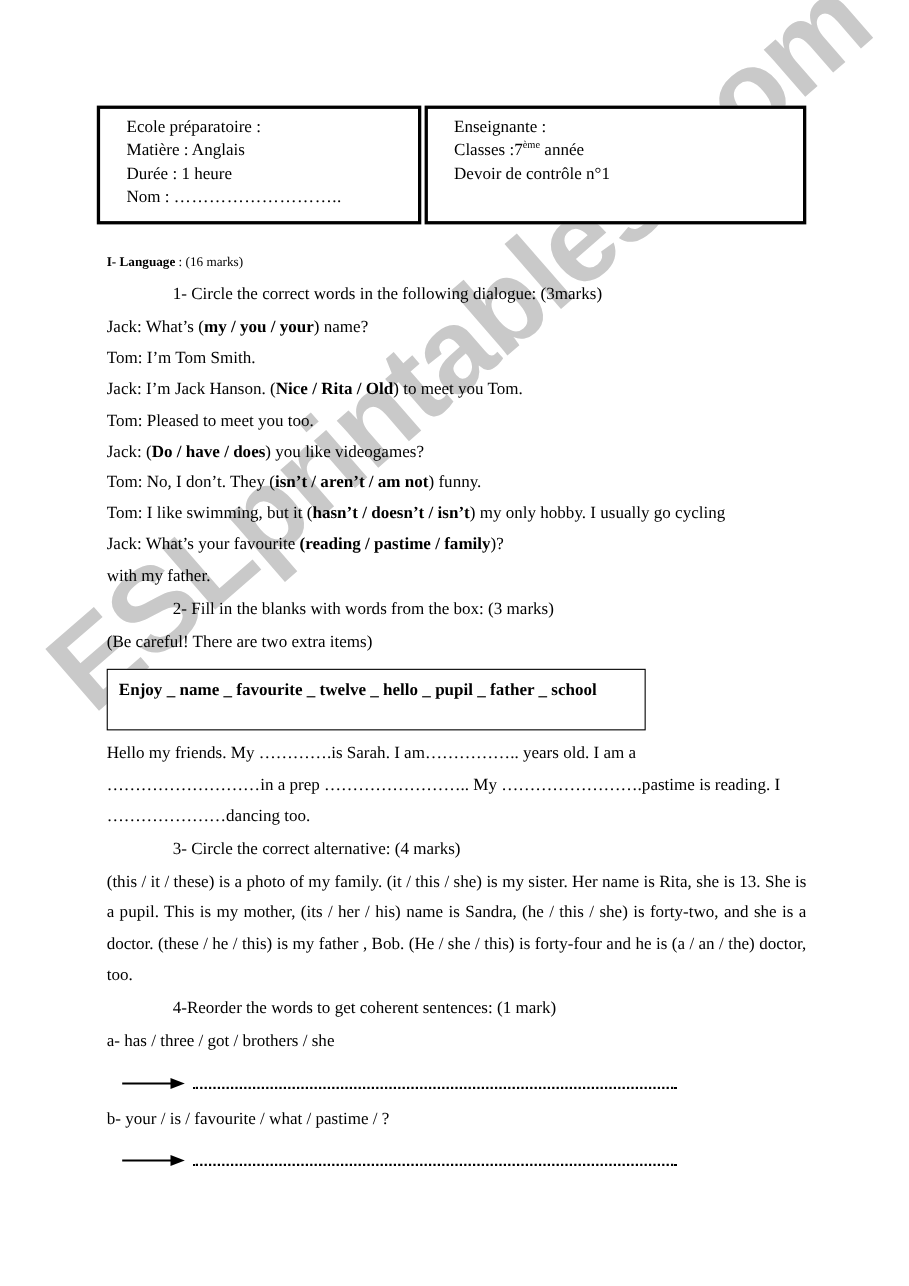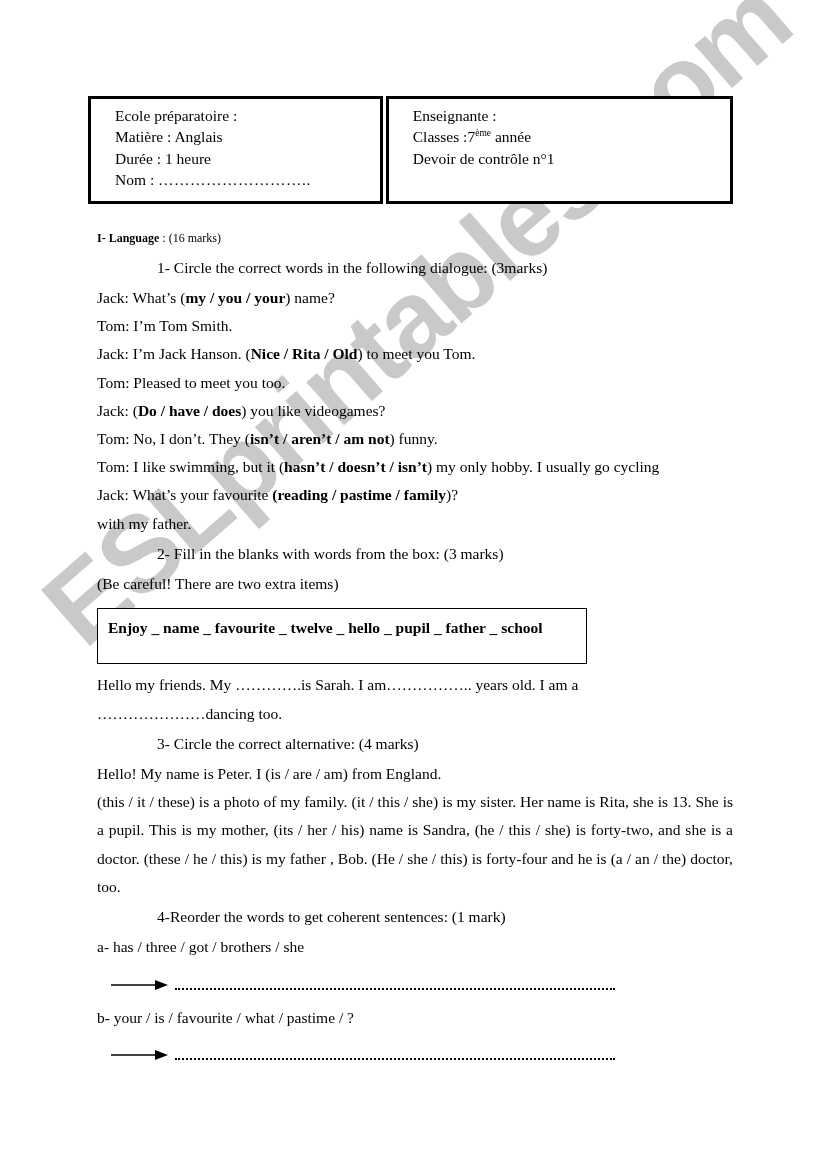--- a/index.html
+++ b/index.html
@@ -182,24 +182,24 @@
 
     <div class="line-txt"><span>Jack: What’s your favourite </span><b>(reading / pastime / family</b><span>)?</span></div>
     <div class="line-txt">with my father.</div>
 
     <div class="task">2- Fill in the blanks with words from the box: (3 marks)</div>
     <div class="line-txt">(Be careful! There are two extra items)</div>
 
     <div class="word-box">Enjoy _ name _ favourite _ twelve _ hello _ pupil _ father _ school</div>
 
     <div class="line-txt">Hello  my  friends.  My  ………….is  Sarah.  I  am……………..  years  old.  I  am  a</div>
+    <div class="line-txt">………………………in  a  prep  ……………………..  My  …………………….pastime  is  reading.  I</div>
     <div class="line-txt">…………………dancing too.</div>
 
     <div class="task">3- Circle the correct alternative: (4 marks)</div>
-    <div class="line-txt">Hello! My name is Peter. I (is / are / am) from England.</div>
     <div class="line-txt just-block">(this / it / these) is a photo of my family. (it / this / she) is my sister. Her name is Rita, she is 13. She is a pupil. This is my mother, (its / her / his) name is Sandra, (he / this / she) is forty-two, and she is a doctor. (these / he / this) is my father , Bob. (He / she / this) is forty-four and he is (a / an / the) doctor, too.</div>
 
     <div class="task">4-Reorder the words to get coherent sentences: (1 mark)</div>
     <div class="line-txt">a- has / three / got / brothers / she</div>
 
     <div class="arrow-line">
       <span class="arrow-gap"></span>
       <span>
         <svg width="58" height="14" viewBox="0 0 58 14">
           <line x1="0" y1="7" x2="46" y2="7" stroke="#000" stroke-width="1.6"></line>

